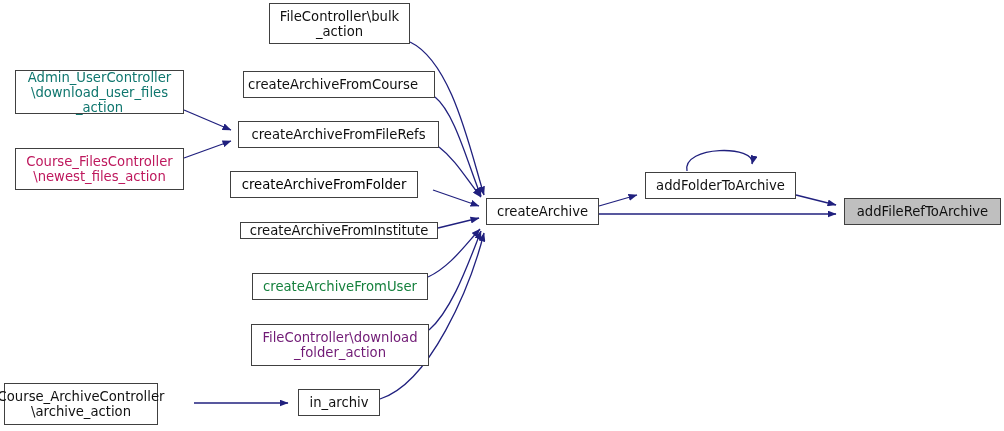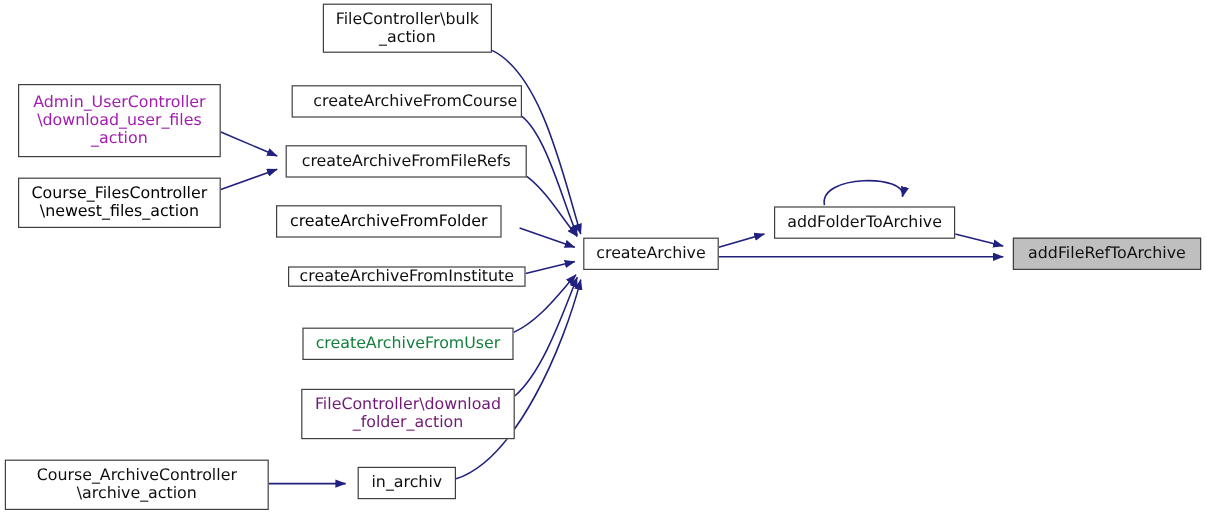--- a/index.html
+++ b/index.html
@@ -35,21 +35,21 @@
     background: #ffffff;
     color: #101010;
     display: flex;
     align-items: center;
     justify-content: center;
     text-align: center;
     font-size: 13.2px;
     line-height: 15px;
     letter-spacing: 0px;
     white-space: pre-line;
-    padding: 0 3px;
+    padding: 0 16px;
     z-index: 2;
   }
   .node.highlight {
     background: #bfbfbf;
   }
   .node-label {
     display: block;
     white-space: pre-line;
   }
 </style>
@@ -79,33 +79,33 @@
         <path d="M 599,206 L 637,195" fill="none" stroke="#20207e" stroke-width="1.3" marker-end="url(#arrowhead)"></path>
         <path d="M 599,214 L 836,214" fill="none" stroke="#20207e" stroke-width="1.3" marker-end="url(#arrowhead)"></path>
         <path d="M 796,195 L 836,205" fill="none" stroke="#20207e" stroke-width="1.3" marker-end="url(#arrowhead)"></path>
         <path d="M 687,171 C 682,145 757,145 752,164" fill="none" stroke="#20207e" stroke-width="1.3" marker-end="url(#arrowhead)"></path>
       </g>
   </svg>
 
   <div id="nodes-group">
       <div class="node" style="left: 269px; top: 3px; width: 141px; height: 41px; border-color: rgb(64, 64, 64); color: rgb(16, 16, 16); background: rgb(255, 255, 255);"><span class="node-label">FileController\bulk
 _action</span></div>
-      <div class="node" style="left: 15px; top: 70px; width: 169px; height: 61px; border-color: rgb(64, 64, 64); color: #a21caf; background: rgb(255, 255, 255);"><span class="node-label">Admin_UserController
+      <div class="node" style="left: 15px; top: 70px; width: 169px; height: 44px; border-color: rgb(64, 64, 64); color: #0f766e; background: rgb(255, 255, 255);"><span class="node-label">Admin_UserController
 \download_user_files
 _action</span></div>
       <div class="node" style="left: 243px; top: 71px; width: 192px; height: 27px; border-color: rgb(64, 64, 64); color: rgb(16, 16, 16); background: rgb(255, 255, 255); justify-content: flex-end;"><span class="node-label">createArchiveFromCourse</span></div>
       <div class="node" style="left: 238px; top: 121px; width: 201px; height: 27px; border-color: rgb(64, 64, 64); color: rgb(16, 16, 16); background: rgb(255, 255, 255);"><span class="node-label">createArchiveFromFileRefs</span></div>
-      <div class="node" style="left: 15px; top: 148px; width: 169px; height: 42px; border-color: rgb(64, 64, 64); color: #000000; background: rgb(255, 255, 255);"><span class="node-label">Course_FilesController
+      <div class="node" style="left: 15px; top: 148px; width: 169px; height: 42px; border-color: rgb(64, 64, 64); color: #be185d; background: rgb(255, 255, 255);"><span class="node-label">Course_FilesController
 \newest_files_action</span></div>
       <div class="node" style="left: 230px; top: 171px; width: 188px; height: 27px; border-color: rgb(64, 64, 64); color: #000000; background: rgb(255, 255, 255);"><span class="node-label">createArchiveFromFolder</span></div>
       <div class="node" style="left: 645px; top: 172px; width: 151px; height: 27px; border-color: rgb(64, 64, 64); color: rgb(16, 16, 16); background: rgb(255, 255, 255); justify-content: center;"><span class="node-label">addFolderToArchive</span></div>
       <div class="node" style="left: 486px; top: 198px; width: 113px; height: 27px; border-color: rgb(64, 64, 64); color: rgb(16, 16, 16); background: rgb(255, 255, 255);"><span class="node-label">createArchive</span></div>
       <div class="node highlight" style="left: 844px; top: 198px; width: 157px; height: 27px; border-color: rgb(64, 64, 64); color: rgb(16, 16, 16); background: rgb(191, 191, 191);"><span class="node-label">addFileRefToArchive</span></div>
       <div class="node" style="left: 240px; top: 222px; width: 198px; height: 17px; border-color: rgb(64, 64, 64); color: rgb(16, 16, 16); background: rgb(255, 255, 255);"><span class="node-label">createArchiveFromInstitute</span></div>
       <div class="node" style="left: 252px; top: 273px; width: 176px; height: 27px; border-color: rgb(64, 64, 64); color: #15803d; background: rgb(255, 255, 255);"><span class="node-label">createArchiveFromUser</span></div>
       <div class="node" style="left: 251px; top: 324px; width: 178px; height: 42px; border-color: rgb(64, 64, 64); color: #701a75; background: rgb(255, 255, 255);"><span class="node-label">FileController\download
 _folder_action</span></div>
-      <div class="node" style="left: 4px; top: 383px; width: 220px; height: 42px; border-color: rgb(64, 64, 64); color: rgb(16, 16, 16); background: rgb(255, 255, 255);"><span class="node-label">Course_ArchiveController
+      <div class="node" style="left: 4px; top: 383px; width: 154px; height: 42px; border-color: rgb(64, 64, 64); color: rgb(16, 16, 16); background: rgb(255, 255, 255);"><span class="node-label">Course_ArchiveController
 \archive_action</span></div>
       <div class="node" style="left: 298px; top: 389px; width: 82px; height: 27px; border-color: rgb(64, 64, 64); color: rgb(16, 16, 16); background: rgb(255, 255, 255);"><span class="node-label">in_archiv</span></div>
     </div>
 
 </div>
 
 </body></html>

